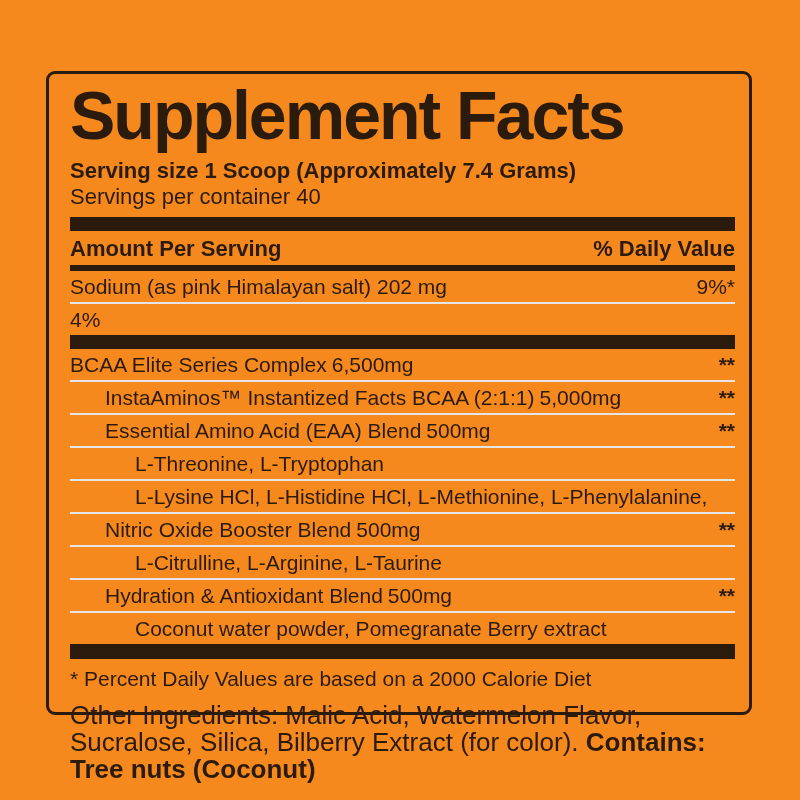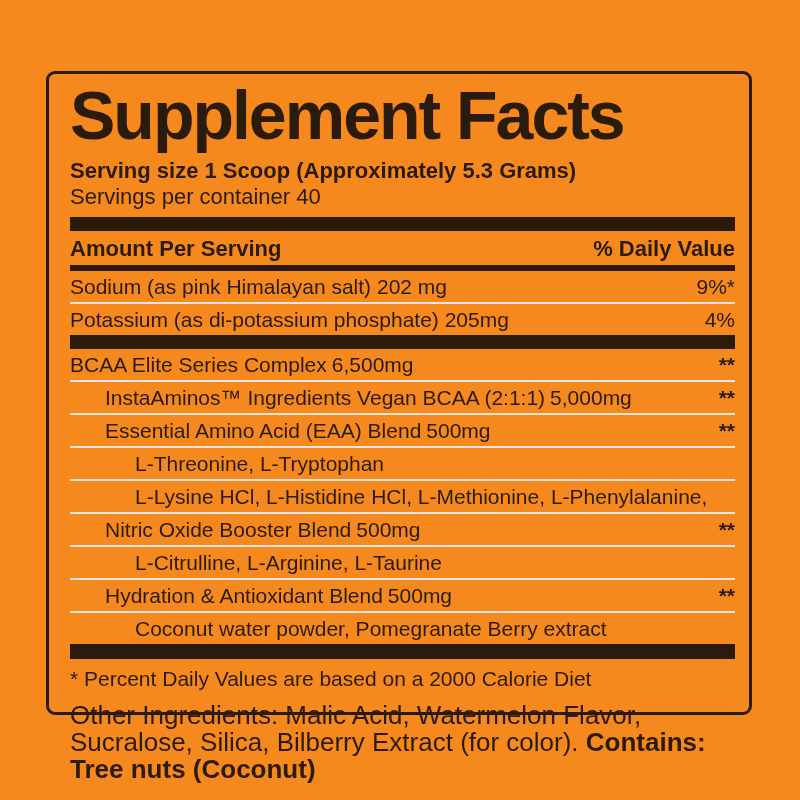--- a/index.html
+++ b/index.html
@@ -72,49 +72,48 @@
   }
   .other-ingredients .b{ font-weight:bold; }
 </style>
 </head>
 <body>
 
 <div class="label-box">
 
   <div class="title">Supplement Facts</div>
 
-  <div class="serving-size">Serving size 1 Scoop (Approximately 5.3 Grams)</div>
+  <div class="serving-size">Serving size 1 Scoop (Approximately 7.4 Grams)</div>
   <div class="servings-count">Servings per container 40</div>
 
   <div class="bar-thick"></div>
 
   <div class="hdr-row">
     <span>Amount Per Serving</span>
     <span>% Daily Value</span>
   </div>
   <div class="bar-medium"></div>
 
   <div class="row">
     <span>Sodium (as pink Himalayan salt) 202 mg</span>
     <span class="dv">9%*</span>
   </div>
   <div class="row no-line">
-    <span>Potassium (as di-potassium phosphate) 205mg</span>
     <span class="dv">4%</span>
   </div>
 
   <div class="bar-thick"></div>
 
   <div class="row">
     <span><span class="b">BCAA Elite Series Complex</span><span class="amt">6,500mg</span></span>
     <span class="dv b">**</span>
   </div>
 
   <div class="row">
-    <span class="ind1"><span class="b">InstaAminos™ Ingredients Vegan BCAA (2:1:1)</span><span class="amt">5,000mg</span></span>
+    <span class="ind1"><span class="b">InstaAminos™ Instantized Facts BCAA (2:1:1)</span><span class="amt">5,000mg</span></span>
     <span class="dv b">**</span>
   </div>
 
 
   <div class="row">
     <span class="ind1"><span class="b">Essential Amino Acid (EAA) Blend</span><span class="amt">500mg</span></span>
     <span class="dv b">**</span>
   </div>
 
   <div class="row">

